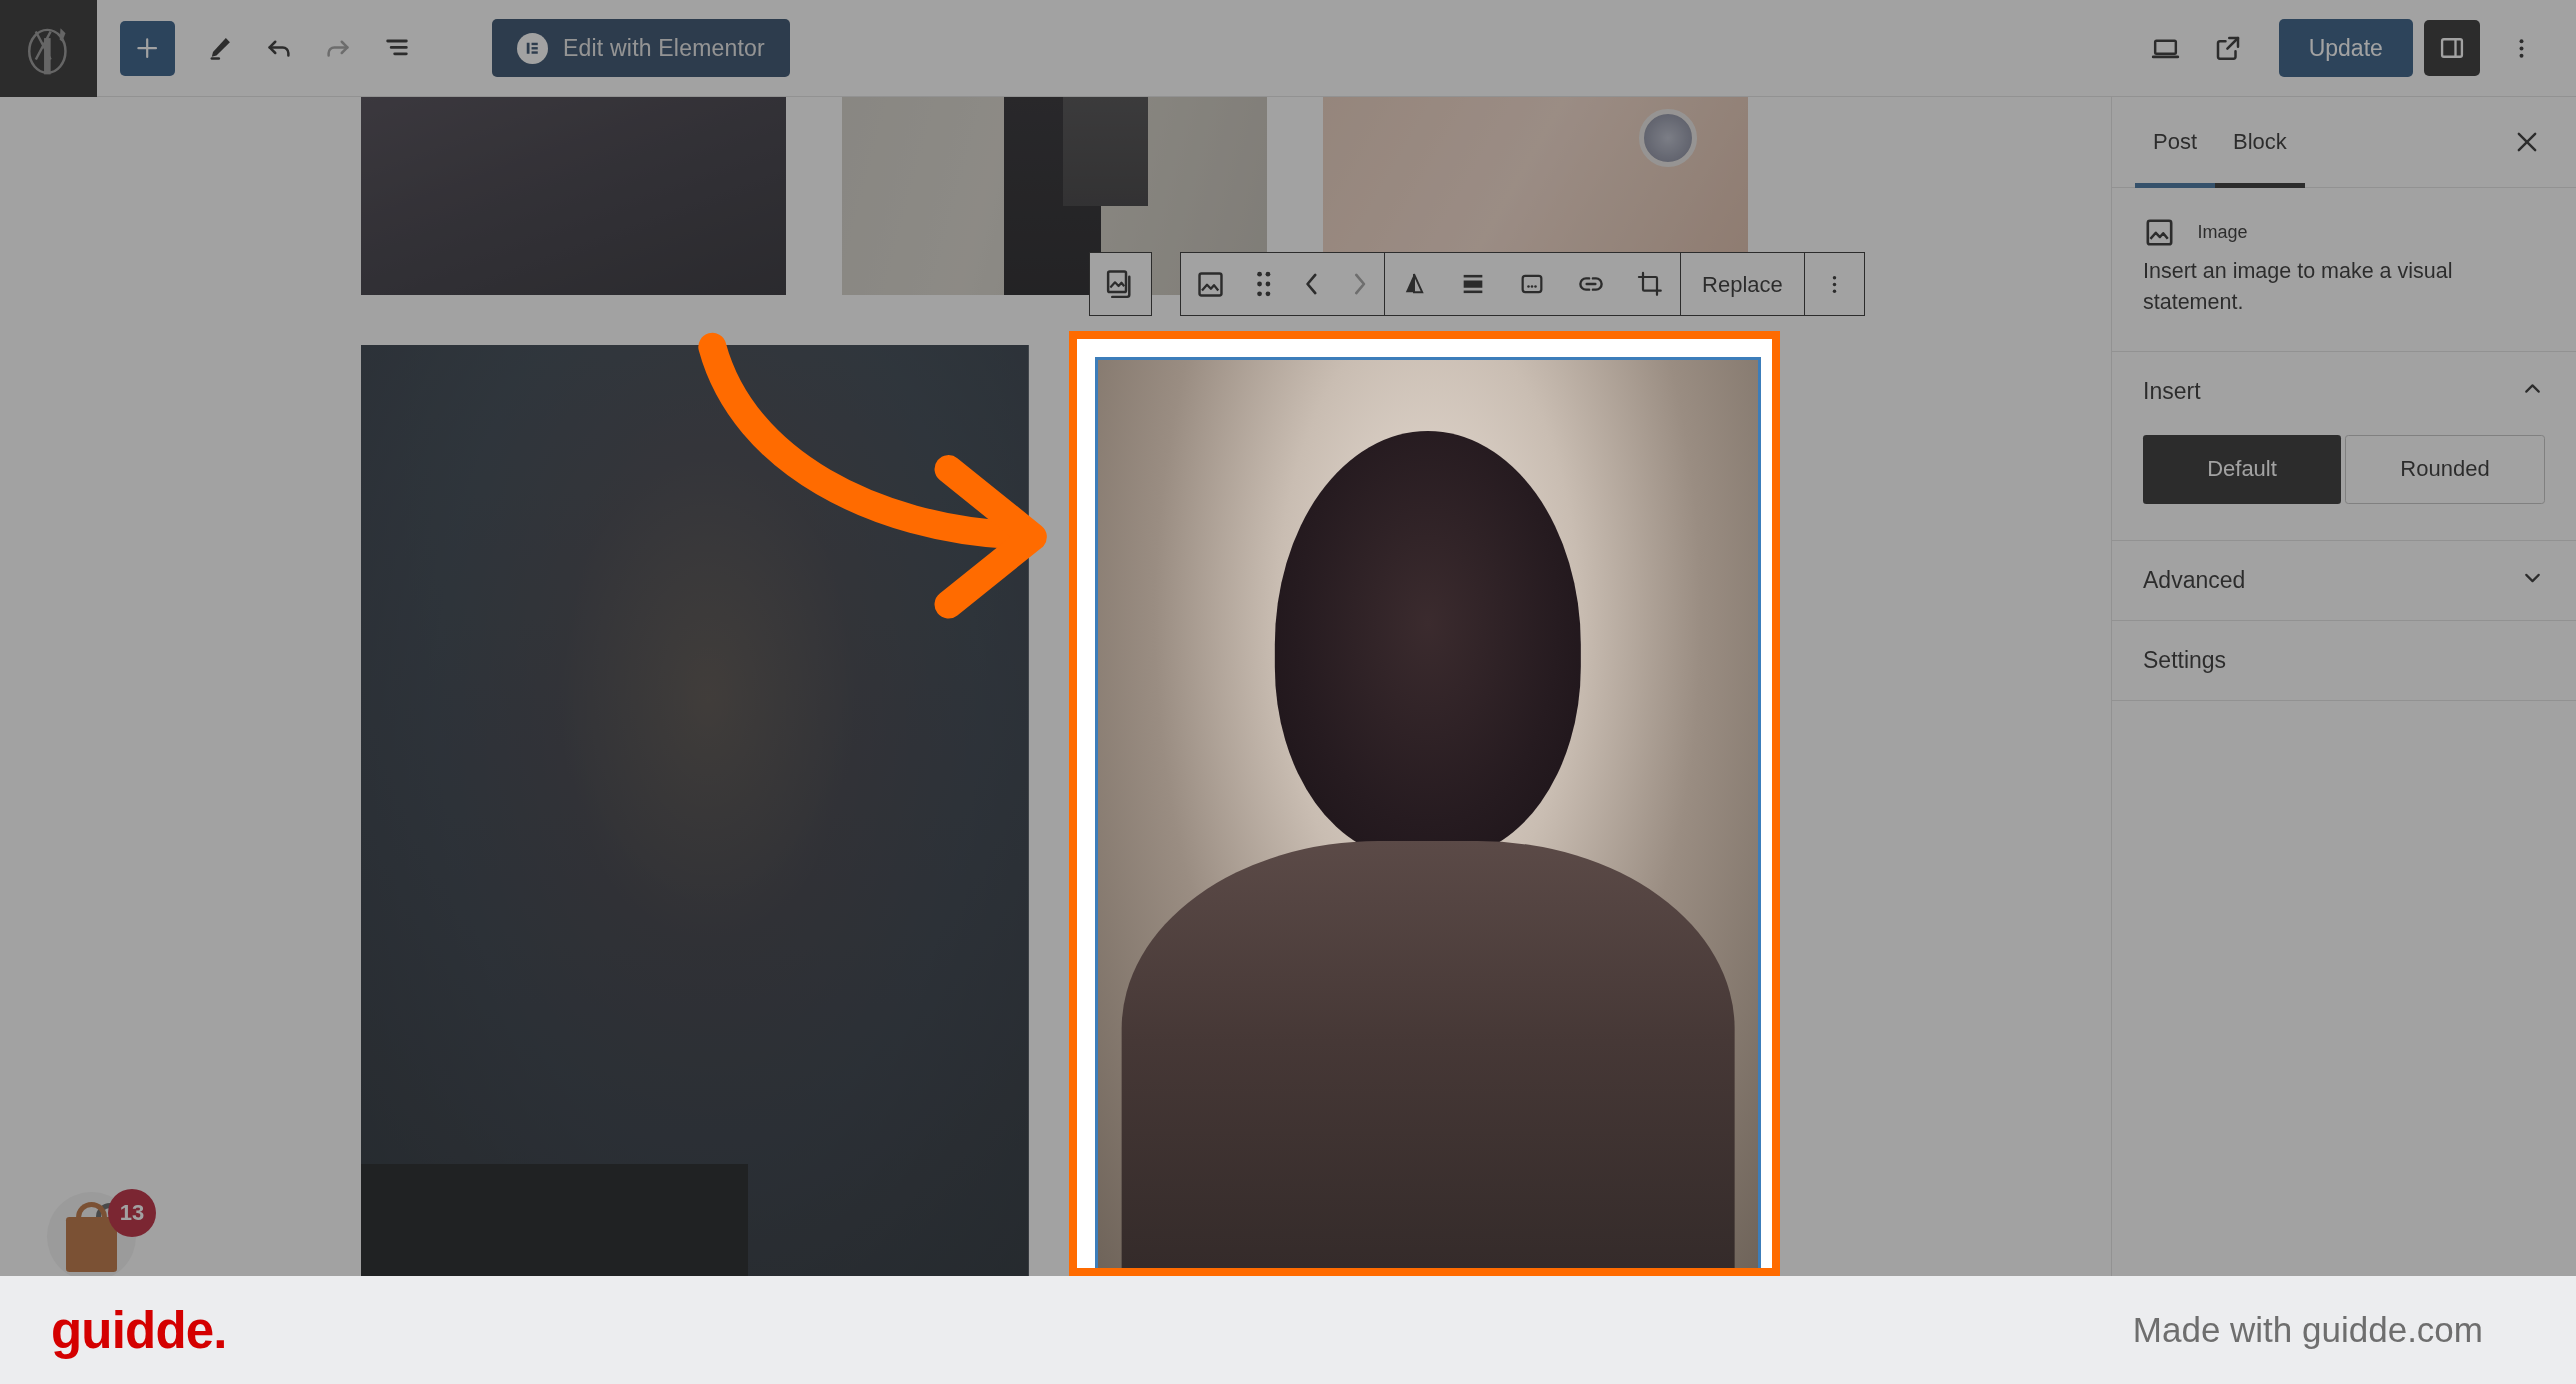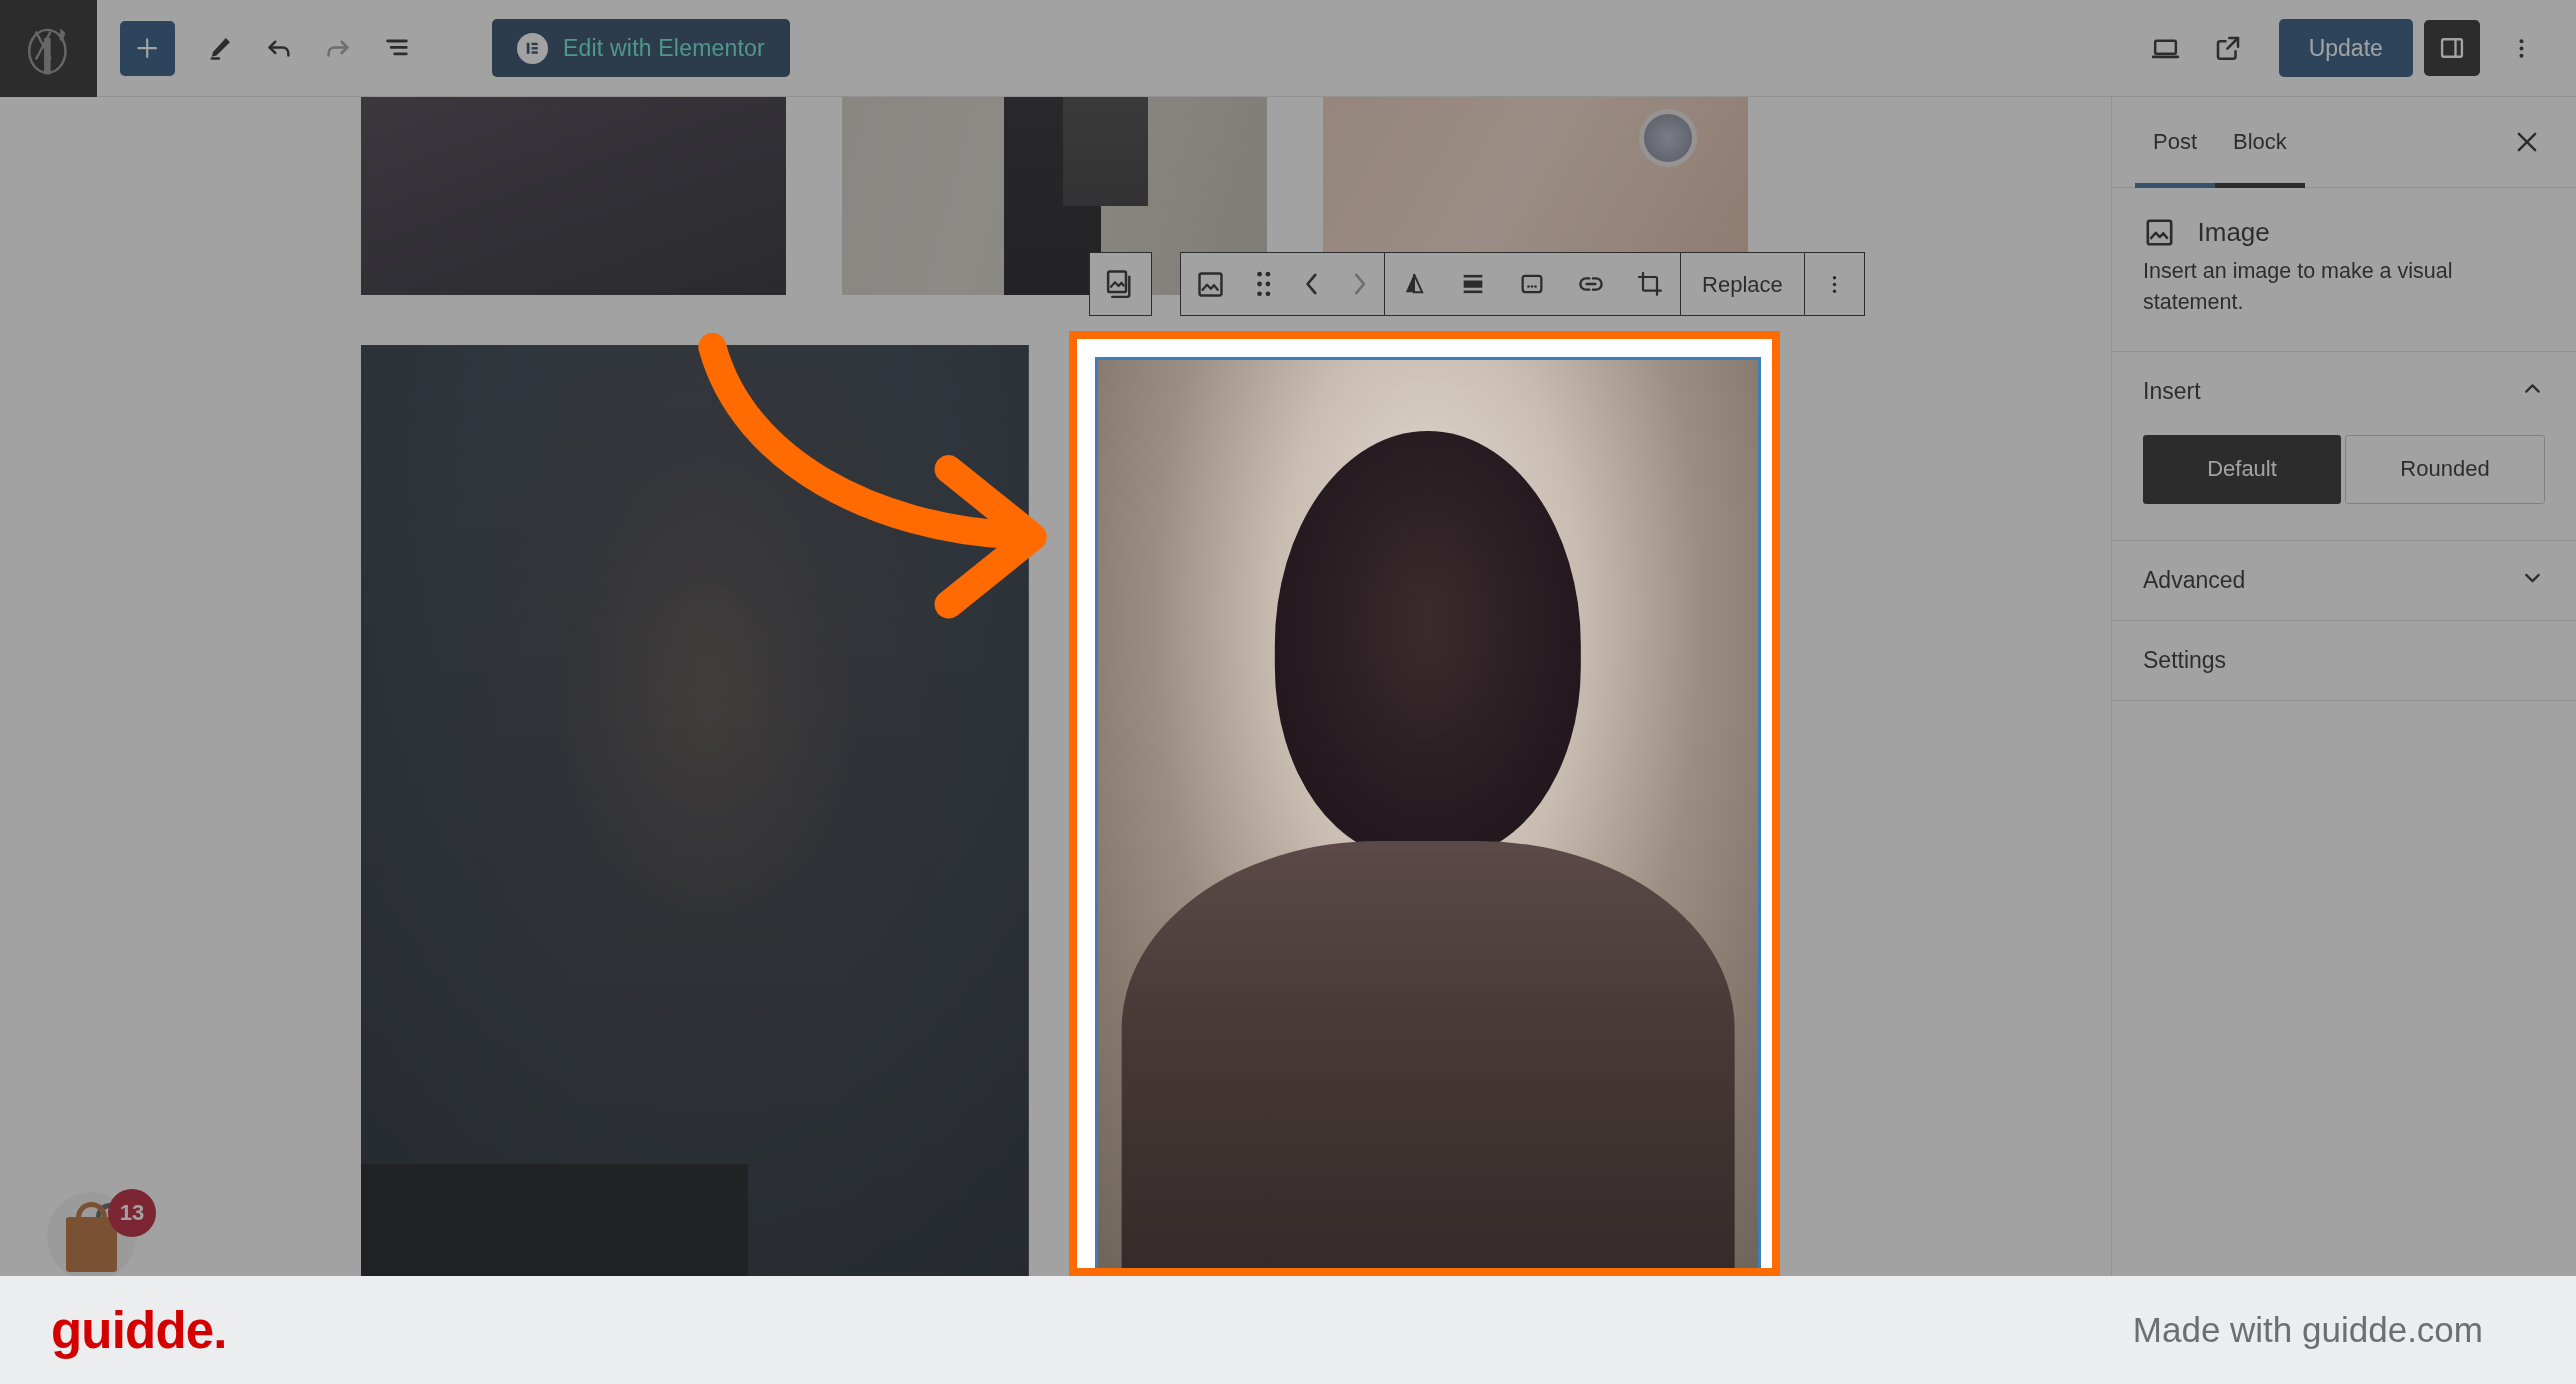--- a/index.html
+++ b/index.html
@@ -34,21 +34,21 @@
   .icon-btn {
     width: 59px; height: 59px; display: flex; align-items: center; justify-content: center;
     background: transparent; border: none; cursor: pointer; border-radius: 3.3px;
   }
   .icon-btn svg { display: block; }
   .add-btn {
     width: 55px; height: 55px; background: #1e4b7a; border-radius: 5px;
     display: flex; align-items: center; justify-content: center; cursor: pointer; margin-right: 15px;
   }
   .elementor-btn {
-    margin-left: 66px; height: 58px; background: #1f3c5c; color: #5eead4;
+    margin-left: 66px; height: 58px; background: #1f3c5c; color: #e5e5e5;
     border-radius: 5px; display: flex; align-items: center; gap: 15px;
     padding: 0 25px; font-size: 23px; cursor: pointer; letter-spacing: 0.2px;
   }
   .elementor-badge {
     width: 31px; height: 31px; border-radius: 50%; background: #ffffff;
     display: flex; align-items: center; justify-content: center; flex: 0 0 31px;
   }
   .update-btn {
     height: 58px; background: #1f4c78; color: #ffffff; border-radius: 5px;
     display: flex; align-items: center; padding: 0 30px; font-size: 23px;
@@ -178,21 +178,21 @@
     content:""; position:absolute; left: 0; right: 0; bottom: 0; height: 4.1px; background:#2f6496;
   }
   .sb-close {
     margin-left: auto; width: 68px; height: 68px; display:flex; align-items:center;
     justify-content:center; cursor:pointer; margin-right: 15px;
   }
   .sb-blockinfo {
     padding: 28px 33px 33px 31px; border-bottom: 0.8px solid #e0e0e0;
   }
   .sb-bi-head { display: flex; align-items: center; gap: 21.5px; }
-  .sb-bi-title { font-size: 26px; color: #1e1e1e; text-align: center; }
+  .sb-bi-title { font-size: 18px; color: #1e1e1e; text-align: center; }
   .sb-bi-desc { font-size: 21.5px; line-height: 1.45; color: #1e1e1e; margin-top: 7px; max-width: 355px; }
   .sb-section {
     border-bottom: 0.8px solid #e0e0e0;
   }
   .sb-sec-head {
     height: 79px; display: flex; align-items: center; padding: 0 31px;
     font-size: 23px; color: #1e1e1e; cursor: pointer;
   }
   .sb-sec-head .chev { margin-left: auto; }
   .sb-styles-body { padding: 3.3px 31px 36px 31px; display: flex; gap: 4px; text-align: center; }

